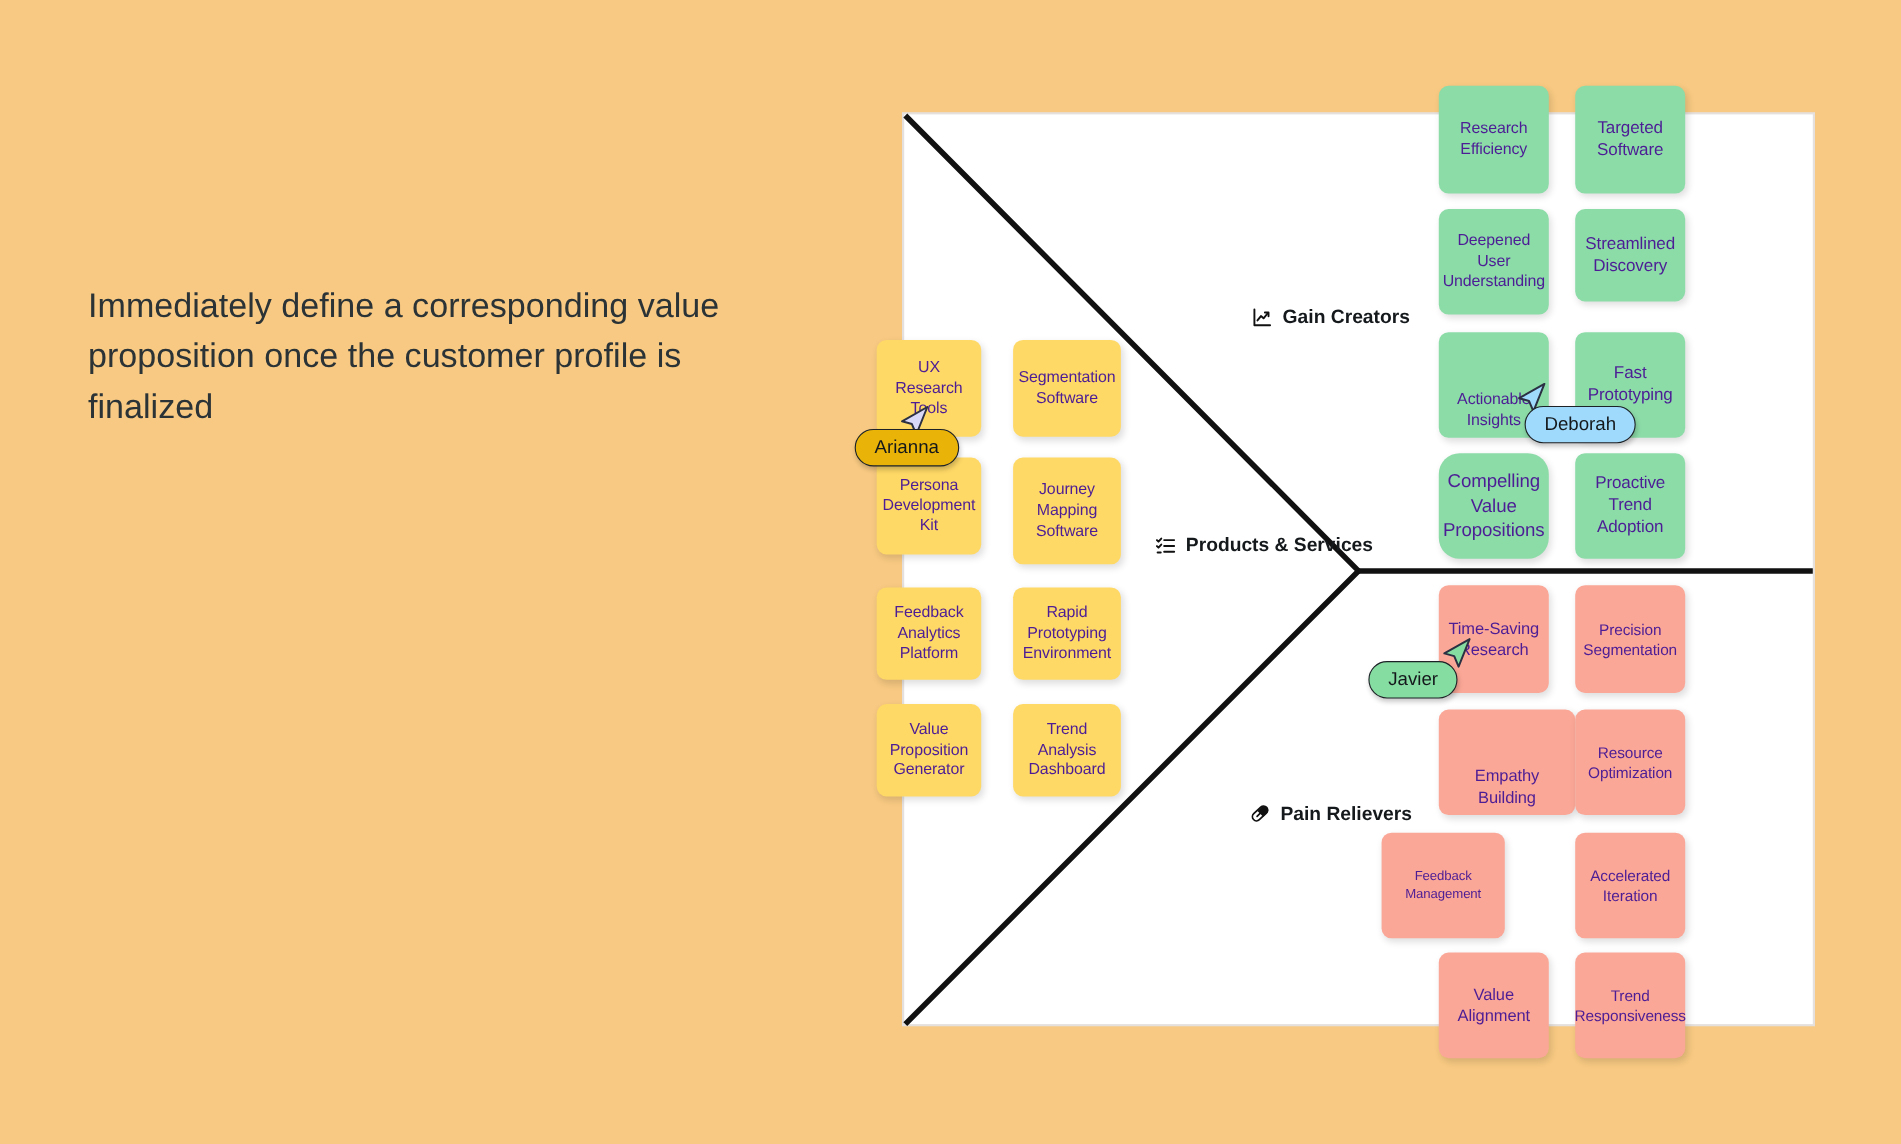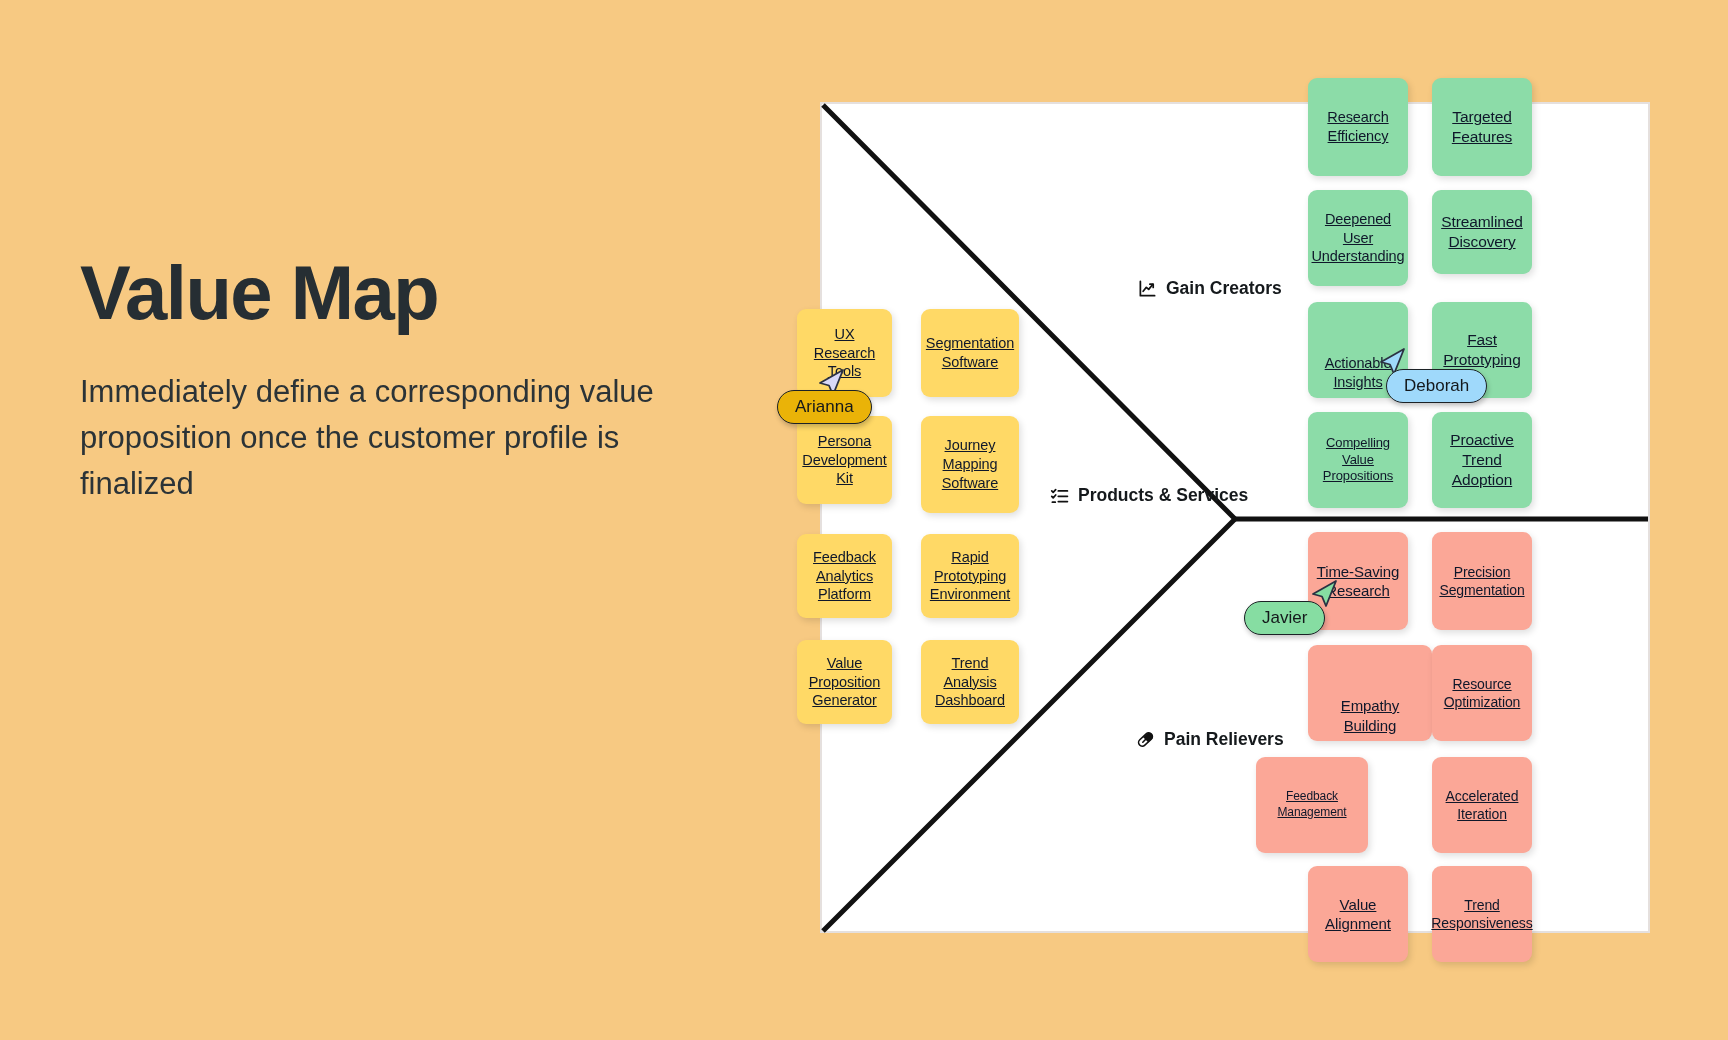--- a/index.html
+++ b/index.html
@@ -77,26 +77,25 @@
   
   .card {
     position: absolute;
     border-radius: 9px;
     box-sizing: border-box;
     display: flex;
     align-items: center;
     justify-content: center;
     text-align: center;
     padding: 6px 8px;
-    color: #0f172a;
+    color: #4c1d95;
     font-weight: 500;
     line-height: 1.30;
     box-shadow: 2px 3px 7px rgba(0,0,0,0.13);
     letter-spacing: -0.1px;
-    text-decoration: underline;
   }
   .card.yellow { background: #ffd966; }
   .card.green  { background: #8cdca8; }
   .card.red    { background: #fba797; }
 
   
   .cursor { position: absolute; }
   .cursor .pointer { position: absolute; left: 0; top: 0; }
   .cursor .tag {
     position: absolute;
@@ -111,21 +110,20 @@
     line-height: 1;
   }
   #cursor-arianna .tag { background: #eab308; left: -40px; top: 22px; }
   #cursor-deborah .tag { background: #9fd9fb; left: 8px;   top: 22px; }
   #cursor-javier  .tag { background: #86dda2; left: -66px; top: 22px; }
 </style>
 </head>
 <body>
 
 <div class="intro">
-  <h1 class="intro-title">Value Map</h1>
   <p class="intro-body">Immediately define a corresponding value proposition once the customer profile is finalized</p>
 </div>
 
 <div class="canvas">
   <svg class="canvas-svg" viewBox="0 0 826 827" preserveAspectRatio="none">
     <path d="M 1 1 L 413 415 L 1 827" fill="none" stroke="#111111" stroke-width="5"></path>
     <path d="M 413 415 L 826 415" fill="none" stroke="#111111" stroke-width="5"></path>
   </svg>
 </div>
 
@@ -192,25 +190,25 @@
     </div>
     <div class="card green" style="left: 1308px; top: 78px; width: 100px; height: 98px; font-size: 14.5px;">
       <span>Research Efficiency</span>
     </div>
     <div class="card green" style="left: 1308px; top: 190px; width: 100px; height: 96px; font-size: 14.5px;">
       <span>Deepened User Understanding</span>
     </div>
     <div class="card green" style="left: 1308px; top: 302px; width: 100px; height: 96px; font-size: 14.5px; align-items: flex-end;">
       <span>Actionable Insights</span>
     </div>
-    <div class="card green" style="left: 1308px; top: 412px; width: 100px; height: 96px; font-size: 13px;">
+    <div class="card green" style="left: 1308px; top: 412px; width: 100px; height: 96px; font-size: 17px; border-radius: 19px;">
       <span>Compelling Value Propositions</span>
     </div>
     <div class="card green" style="left: 1432px; top: 78px; width: 100px; height: 98px; font-size: 15.5px;">
-      <span>Targeted Features</span>
+      <span>Targeted Software</span>
     </div>
     <div class="card green" style="left: 1432px; top: 190px; width: 100px; height: 84px; font-size: 15.5px;">
       <span>Streamlined Discovery</span>
     </div>
     <div class="card green" style="left: 1432px; top: 302px; width: 100px; height: 96px; font-size: 15.5px;">
       <span>Fast Prototyping</span>
     </div>
     <div class="card green" style="left: 1432px; top: 412px; width: 100px; height: 96px; font-size: 15.5px;">
       <span>Proactive Trend Adoption</span>
     </div>

